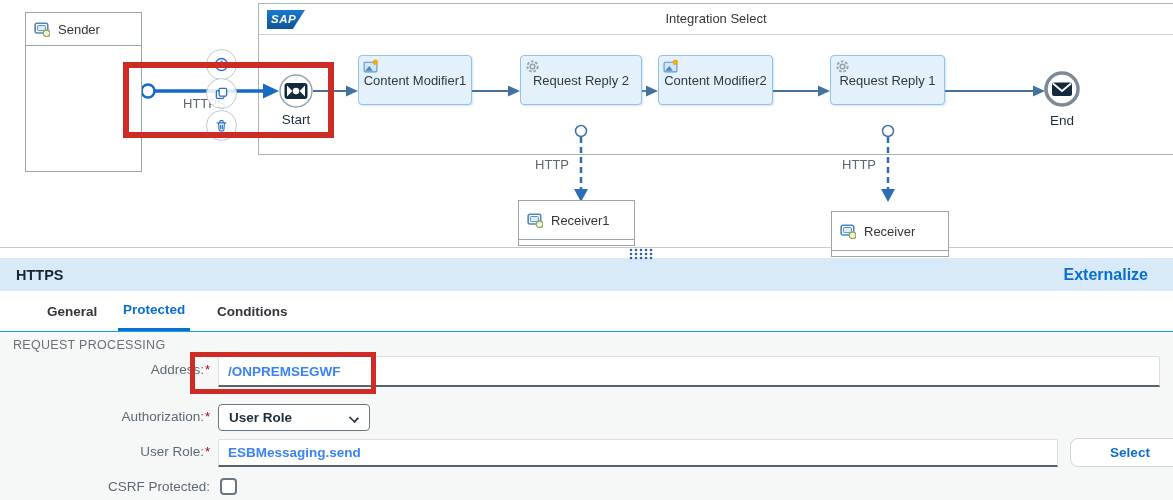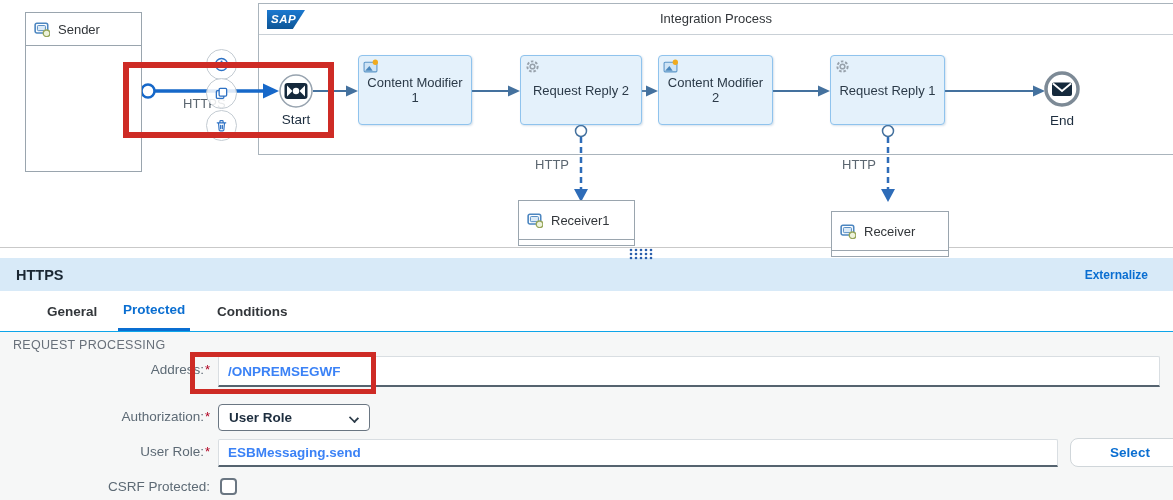--- a/index.html
+++ b/index.html
@@ -19,44 +19,44 @@
               clip-path:polygon(0 0,100% 0,68% 100%,0 100%);
               color:#fff; font-weight:bold; font-style:italic; font-size:11.5px;
               line-height:19px; padding-left:4px; letter-spacing:0.5px; }
   svg.wires { position:absolute; left:0; top:0; z-index:2; }
 
   .participant { position:absolute; background:#fff; border:1px solid #9aa5ae; z-index:3; }
   .participant .p-head { display:flex; align-items:center; gap:8px; padding-left:8px;
                          border-bottom:1px solid #9aa5ae; }
   .participant .p-label { font-size:13px; color:#32363a; }
 
-  .node { position:absolute; width:114px; height:70px; background:#e4f1fb;
+  .node { position:absolute; width:114px; height:50px; background:#e4f1fb;
           border:1px solid #8fc3ed; border-radius:4px; z-index:3;
-          display:flex; flex-direction:column; align-items:center; justify-content:center;
+          display:flex; flex-direction:row; align-items:center; justify-content:center;
           box-shadow:1px 1px 2px rgba(100,140,180,.25); }
   .node .nl { font-size:13px; color:#2b3a48; line-height:15px; text-align:center; }
   .node .n-icon { position:absolute; left:4px; top:3px; }
 
   .ev-label { position:absolute; font-size:13.5px; color:#1d2d3e; text-align:center; z-index:3; }
   .wire-label { position:absolute; font-size:13px; color:#5b6670; z-index:2; }
 
   .hoverbtn { position:absolute; width:31px; height:31px; border-radius:50%;
               background:rgba(255,255,255,.85); border:1px solid #c3cbd2; z-index:4;
               display:flex; align-items:center; justify-content:center; }
 
   .annotation { position:absolute; border:6px solid #ce2b25; background:transparent; z-index:6; }
 
   
   .panel { position:absolute; left:0; top:247px; width:1173px; height:253px;
            background:#fff; border-top:1px solid #c9c9c9; }
   .dots-handle { position:absolute; left:628px; top:0px; z-index:5; }
   .panel-hdr { position:absolute; left:0; top:10px; width:1173px; height:33px;
                background:#d8eaf8; display:flex; align-items:center; }
   .panel-title { margin-left:16px; font-size:14.5px; font-weight:bold; color:#1a2733; }
-  .externalize { position:absolute; right:25px; font-size:12px; font-weight:600;
+  .externalize { position:absolute; right:25px; font-size:16px; font-weight:600;
                  color:#0a6ed1; cursor:pointer; }
   .tabs { position:absolute; left:0; top:43px; width:1173px; height:41px; background:#fff;
           border-bottom:1px solid #0ea5e9; }
   .tab { position:absolute; top:0; height:100%; display:flex; align-items:center;
          padding:0 5px; font-size:13.5px; font-weight:bold; color:#32363a; cursor:pointer; }
   .tab.active { color:#0a6ed1; border-bottom:3px solid #0a6ed1; }
   .form-area { position:absolute; left:0; top:84px; width:1173px; height:169px; background:#f6f7f7; }
   .section-hdr { position:absolute; left:13px; top:6px; font-size:12.5px; color:#68707a;
                  letter-spacing:.3px; }
   .f-label { position:absolute; left:0; width:210px; text-align:right; font-size:13.5px;
@@ -83,21 +83,21 @@
 </head>
 <body>
 
 <div class="screen">
 
   <div class="canvas">
 
     <div class="pool">
       <div class="pool-header">
         <div class="sap-logo">SAP</div>
-        <div class="pool-title">Integration Process</div>
+        <div class="pool-title">Integration Select</div>
       </div>
     </div>
 
     <svg class="wires" width="1173" height="247" viewBox="0 0 1173 247">
 
       <circle cx="82" cy="91" r="6.5" fill="#fff" stroke="#5086c0" stroke-width="2"></circle>
 
       <circle cx="148" cy="91" r="6.5" fill="#fff" stroke="#1668c9" stroke-width="2.5"></circle>
       <line x1="155" y1="91" x2="263" y2="91" stroke="#1668c9" stroke-width="3.5"></line>
       <polygon points="263,83.5 279,91 263,98.5" fill="#1668c9"></polygon>

